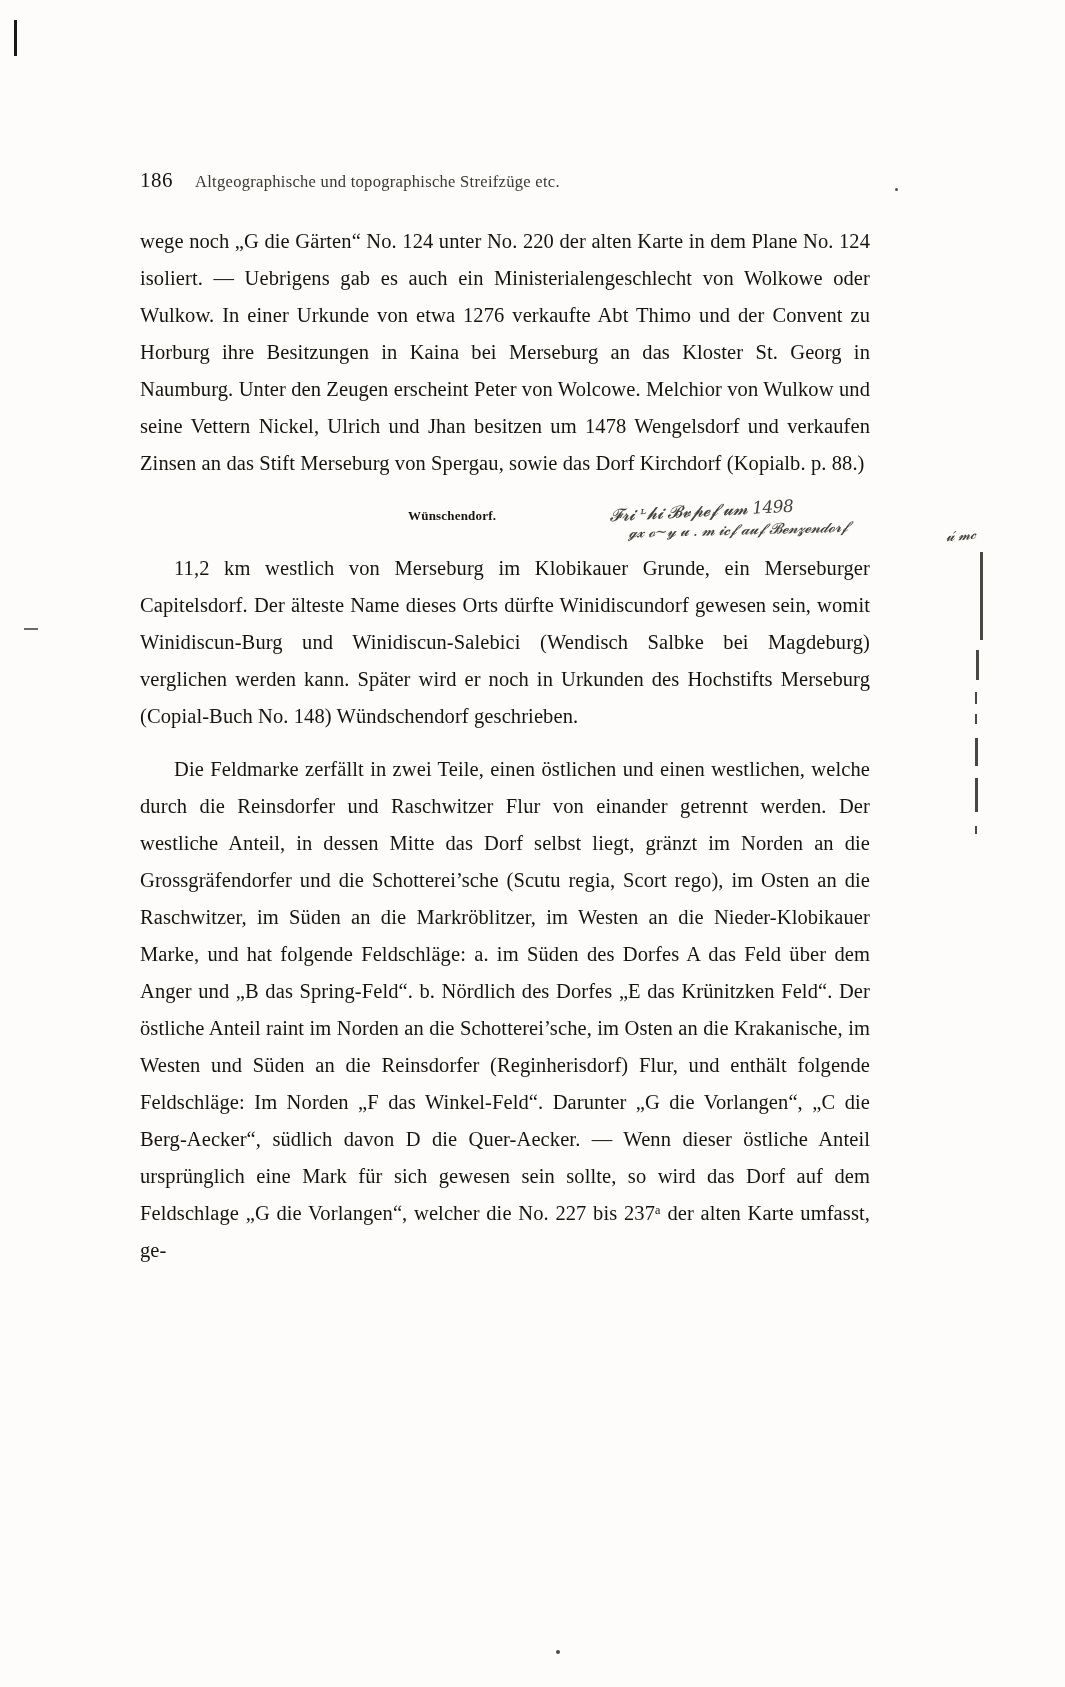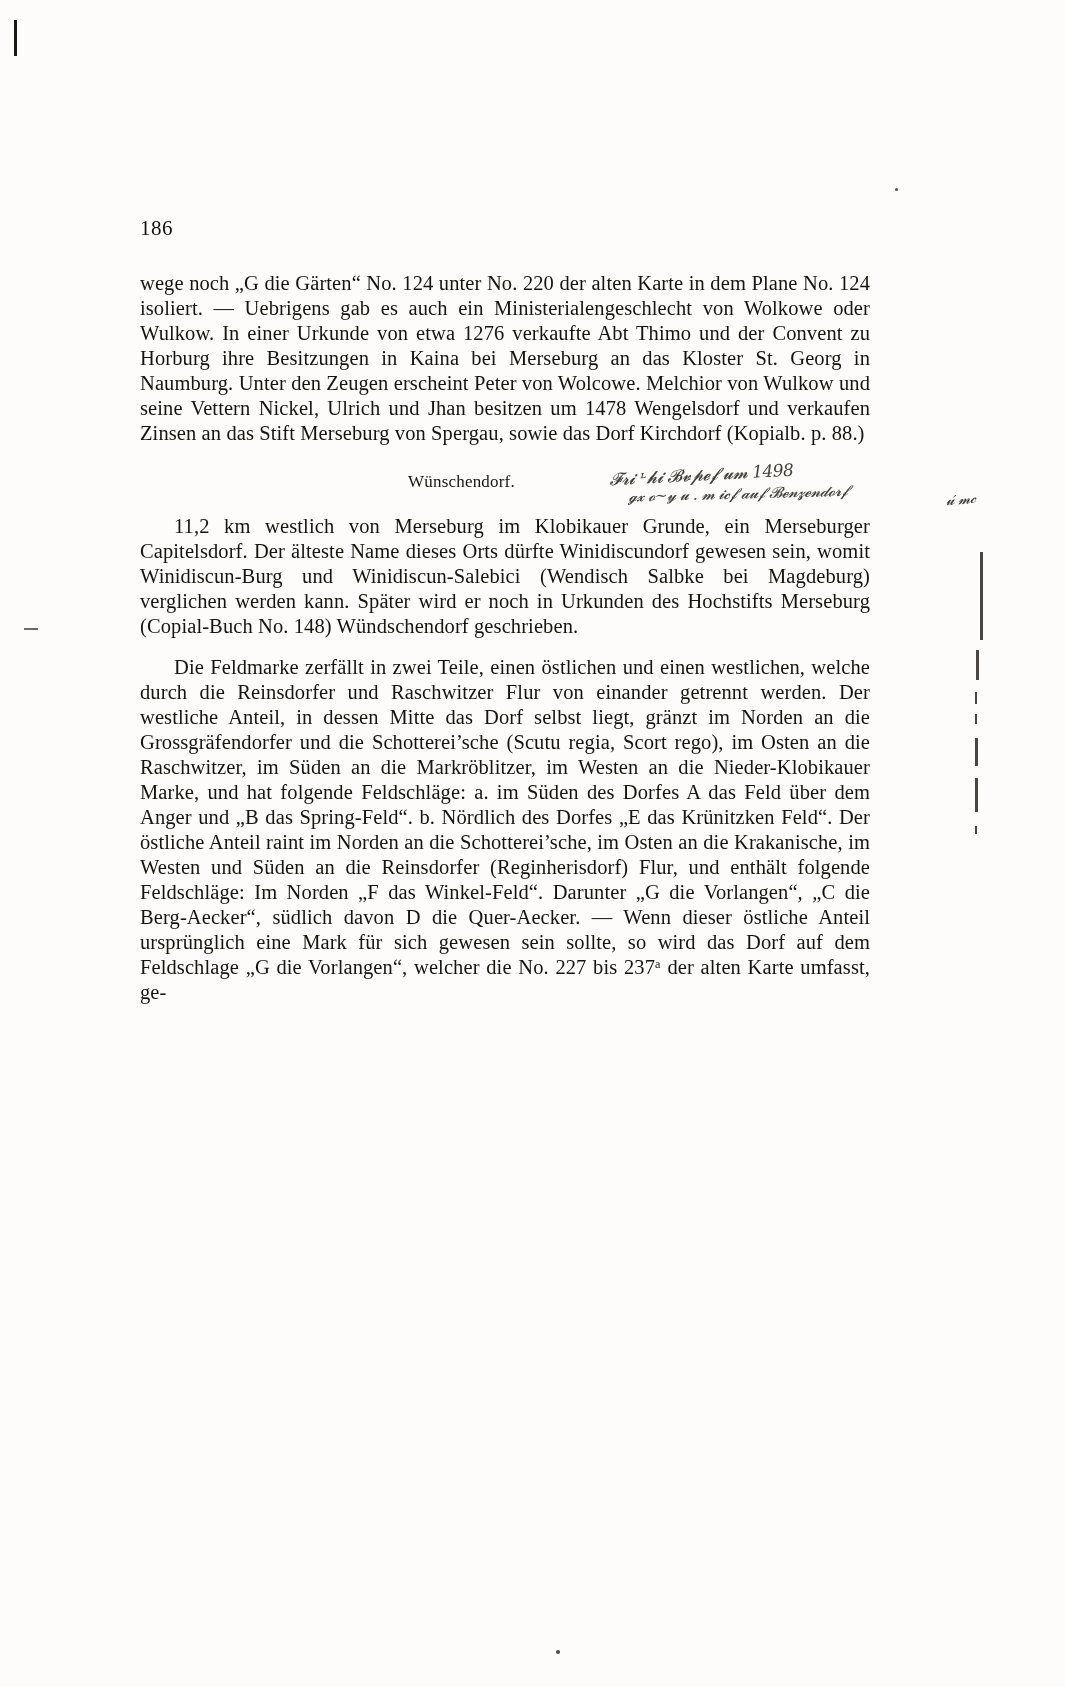--- a/index.html
+++ b/index.html
@@ -58,32 +58,31 @@
   .running-head {
     display: flex;
     align-items: baseline;
     gap: 22px;
     margin-bottom: 30px;
   }
   .folio {
     font-size: 21px;
     letter-spacing: 0.5px;
     color: #151210;
-    margin-top: 48px;
   }
   .head-title {
     font-size: 16.5px;
     color: #3a3733;
     letter-spacing: 0.3px;
   }
 
   p.body {
     margin: 0;
     font-size: 20.5px;
-    line-height: 25px;
+    line-height: 37px;
     text-align: justify;
     text-justify: inter-word;
     color: #17140f;
     letter-spacing: 0.1px;
   }
   p.body + p.body {
     margin-top: 16px;
   }
   .indent {
     text-indent: 34px;
@@ -93,22 +92,22 @@
   .heading-line {
     position: relative;
     margin-top: 22px;
     margin-bottom: 2px;
     height: 44px;
   }
   .heading-word {
     position: absolute;
     left: 268px;
     top: 4px;
-    font-size: 17px;
-    font-weight: normal;
+    font-size: 13px;
+    font-weight: bold;
     letter-spacing: 0.2px;
   }
   .handwriting {
     position: absolute;
     left: 470px;
     top: -10px;
     width: 430px;
     height: 56px;
     font-family: "DejaVu Serif", serif;
     font-style: italic;
@@ -158,20 +157,21 @@
   <div class="right-frag" style="left:975px; top:692px; width:2px; height:12px;"></div>
   <div class="right-frag" style="left:975px; top:714px; width:2px; height:10px;"></div>
   <div class="right-frag" style="left:975px; top:738px; width:3px; height:28px;"></div>
   <div class="right-frag" style="left:975px; top:778px; width:3px; height:34px;"></div>
   <div class="right-frag" style="left:975px; top:826px; width:2px; height:8px;"></div>
 
   <div class="content">
 
     <div class="running-head">
       <span class="folio">186</span>
+      <span class="head-title">Altgeographische und topographische Streifzüge etc.</span>
     </div>
 
     <p class="body">wege noch „G die Gärten“ No. 124 unter No. 220 der alten Karte in dem Plane No. 124 isoliert. — Uebrigens gab es auch ein Ministerialengeschlecht von Wolkowe oder Wulkow. In einer Urkunde von etwa 1276 verkaufte Abt Thimo und der Convent zu Horburg ihre Besitzungen in Kaina bei Merseburg an das Kloster St. Georg in Naumburg. Unter den Zeugen erscheint Peter von Wolcowe. Melchior von Wulkow und seine Vettern Nickel, Ulrich und Jhan besitzen um 1478 Wengelsdorf und verkaufen Zinsen an das Stift Merseburg von Spergau, sowie das Dorf Kirchdorf (Kopialb. p. 88.)</p>
 
     <div class="heading-line">
       <span class="heading-word">Wünschendorf.</span>
       <div class="handwriting">
         <span class="l1">𝓕𝓻𝓲 ᶫ𝓱𝓲 𝓑𝓿𝓹𝓮𝓯 𝓾𝓶 1498</span>
         <span class="l2">𝓰𝔁 𝓸~𝔂 𝓾 . 𝓶 𝓲𝓬𝓯 𝓪𝓾𝓯 𝓑𝓮𝓷𝔃𝓮𝓷𝓭𝓸𝓻𝓯</span>
         <span class="l3">𝓾́ 𝓶𝓬</span>

